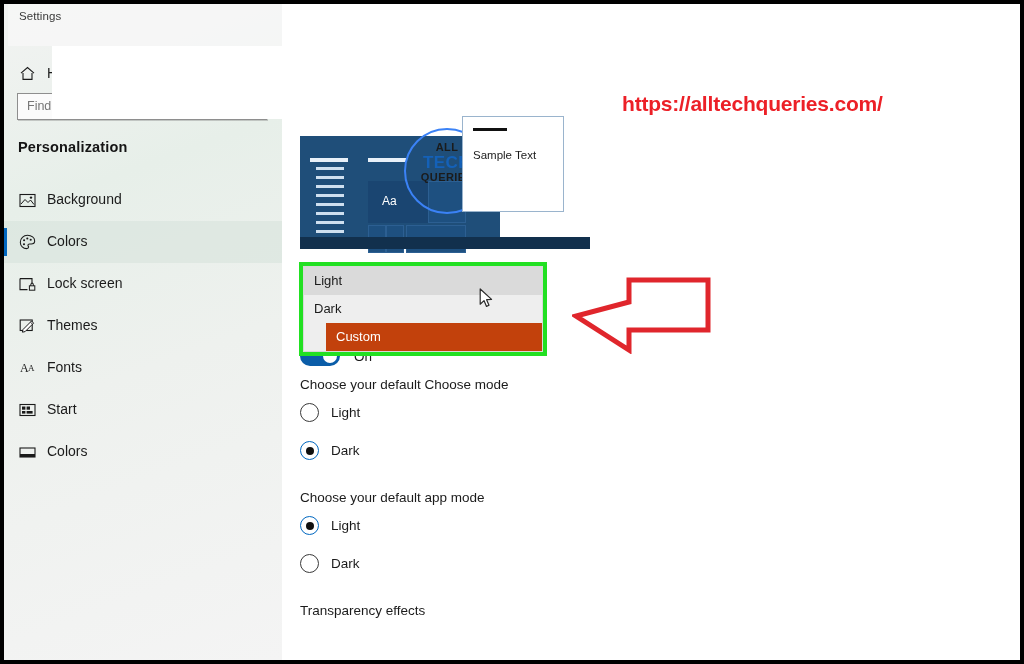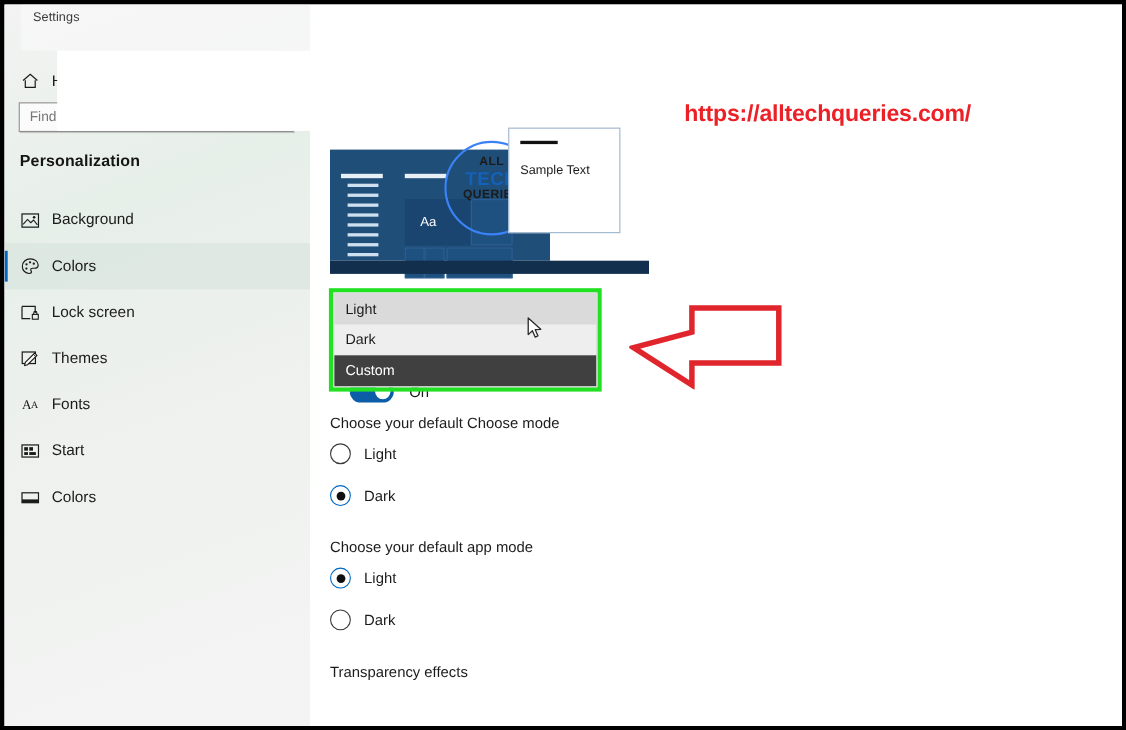--- a/index.html
+++ b/index.html
@@ -30,21 +30,21 @@
     position: absolute;
     left: 0;
     top: 0;
     width: 278px;
     height: 656px;
     background: linear-gradient(160deg, #f2f3f2 0%, #e7efe9 28%, #eef1ee 55%, #f4f4f4 100%);
     overflow: hidden;
   }
   #sidebar-titlebar {
     position: absolute;
-    left: 15px; top: 0;
+    left: 4px; top: 0;
     width: 278px; height: 42px;
     background: rgba(247,247,247,0.85);
   }
   #app-title {
     position: absolute;
     left: 11px;
     top: 6px;
     font-size: 11.5px;
     color: #3a3a3a;
     letter-spacing: .1px;
@@ -264,21 +264,21 @@
   .dd-item {
     position: relative;
     height: 28px;
     line-height: 28px;
     padding-left: 10px;
     font-size: 13px;
     color: #1b1b1b;
     box-sizing: border-box;
   }
   .dd-item.hover { background: #dadada; }
-  .dd-item.selected { background: #404040; color: #ffffff; }
+  .dd-item.selected { background: #c2410c; color: #ffffff; margin-left: 22px; }
 
   #cursor {
     position: absolute;
     left: 175px;
     top: 21px;
     z-index: 11;
   }
 
   
   .group-label {
@@ -315,21 +315,21 @@
     background: #101010;
   }
   .opt-label {
     margin-left: 12px;
     font-size: 13.5px;
     color: #1b1b1b;
   }
 
   #toggle-row {
     position: absolute;
-    left: 36px;
+    left: 18px;
     top: 342px;
     display: flex;
     align-items: center;
   }
   .switch {
     width: 40px;
     height: 20px;
     border-radius: 10px;
     background: #0b5da8;
     position: relative;

